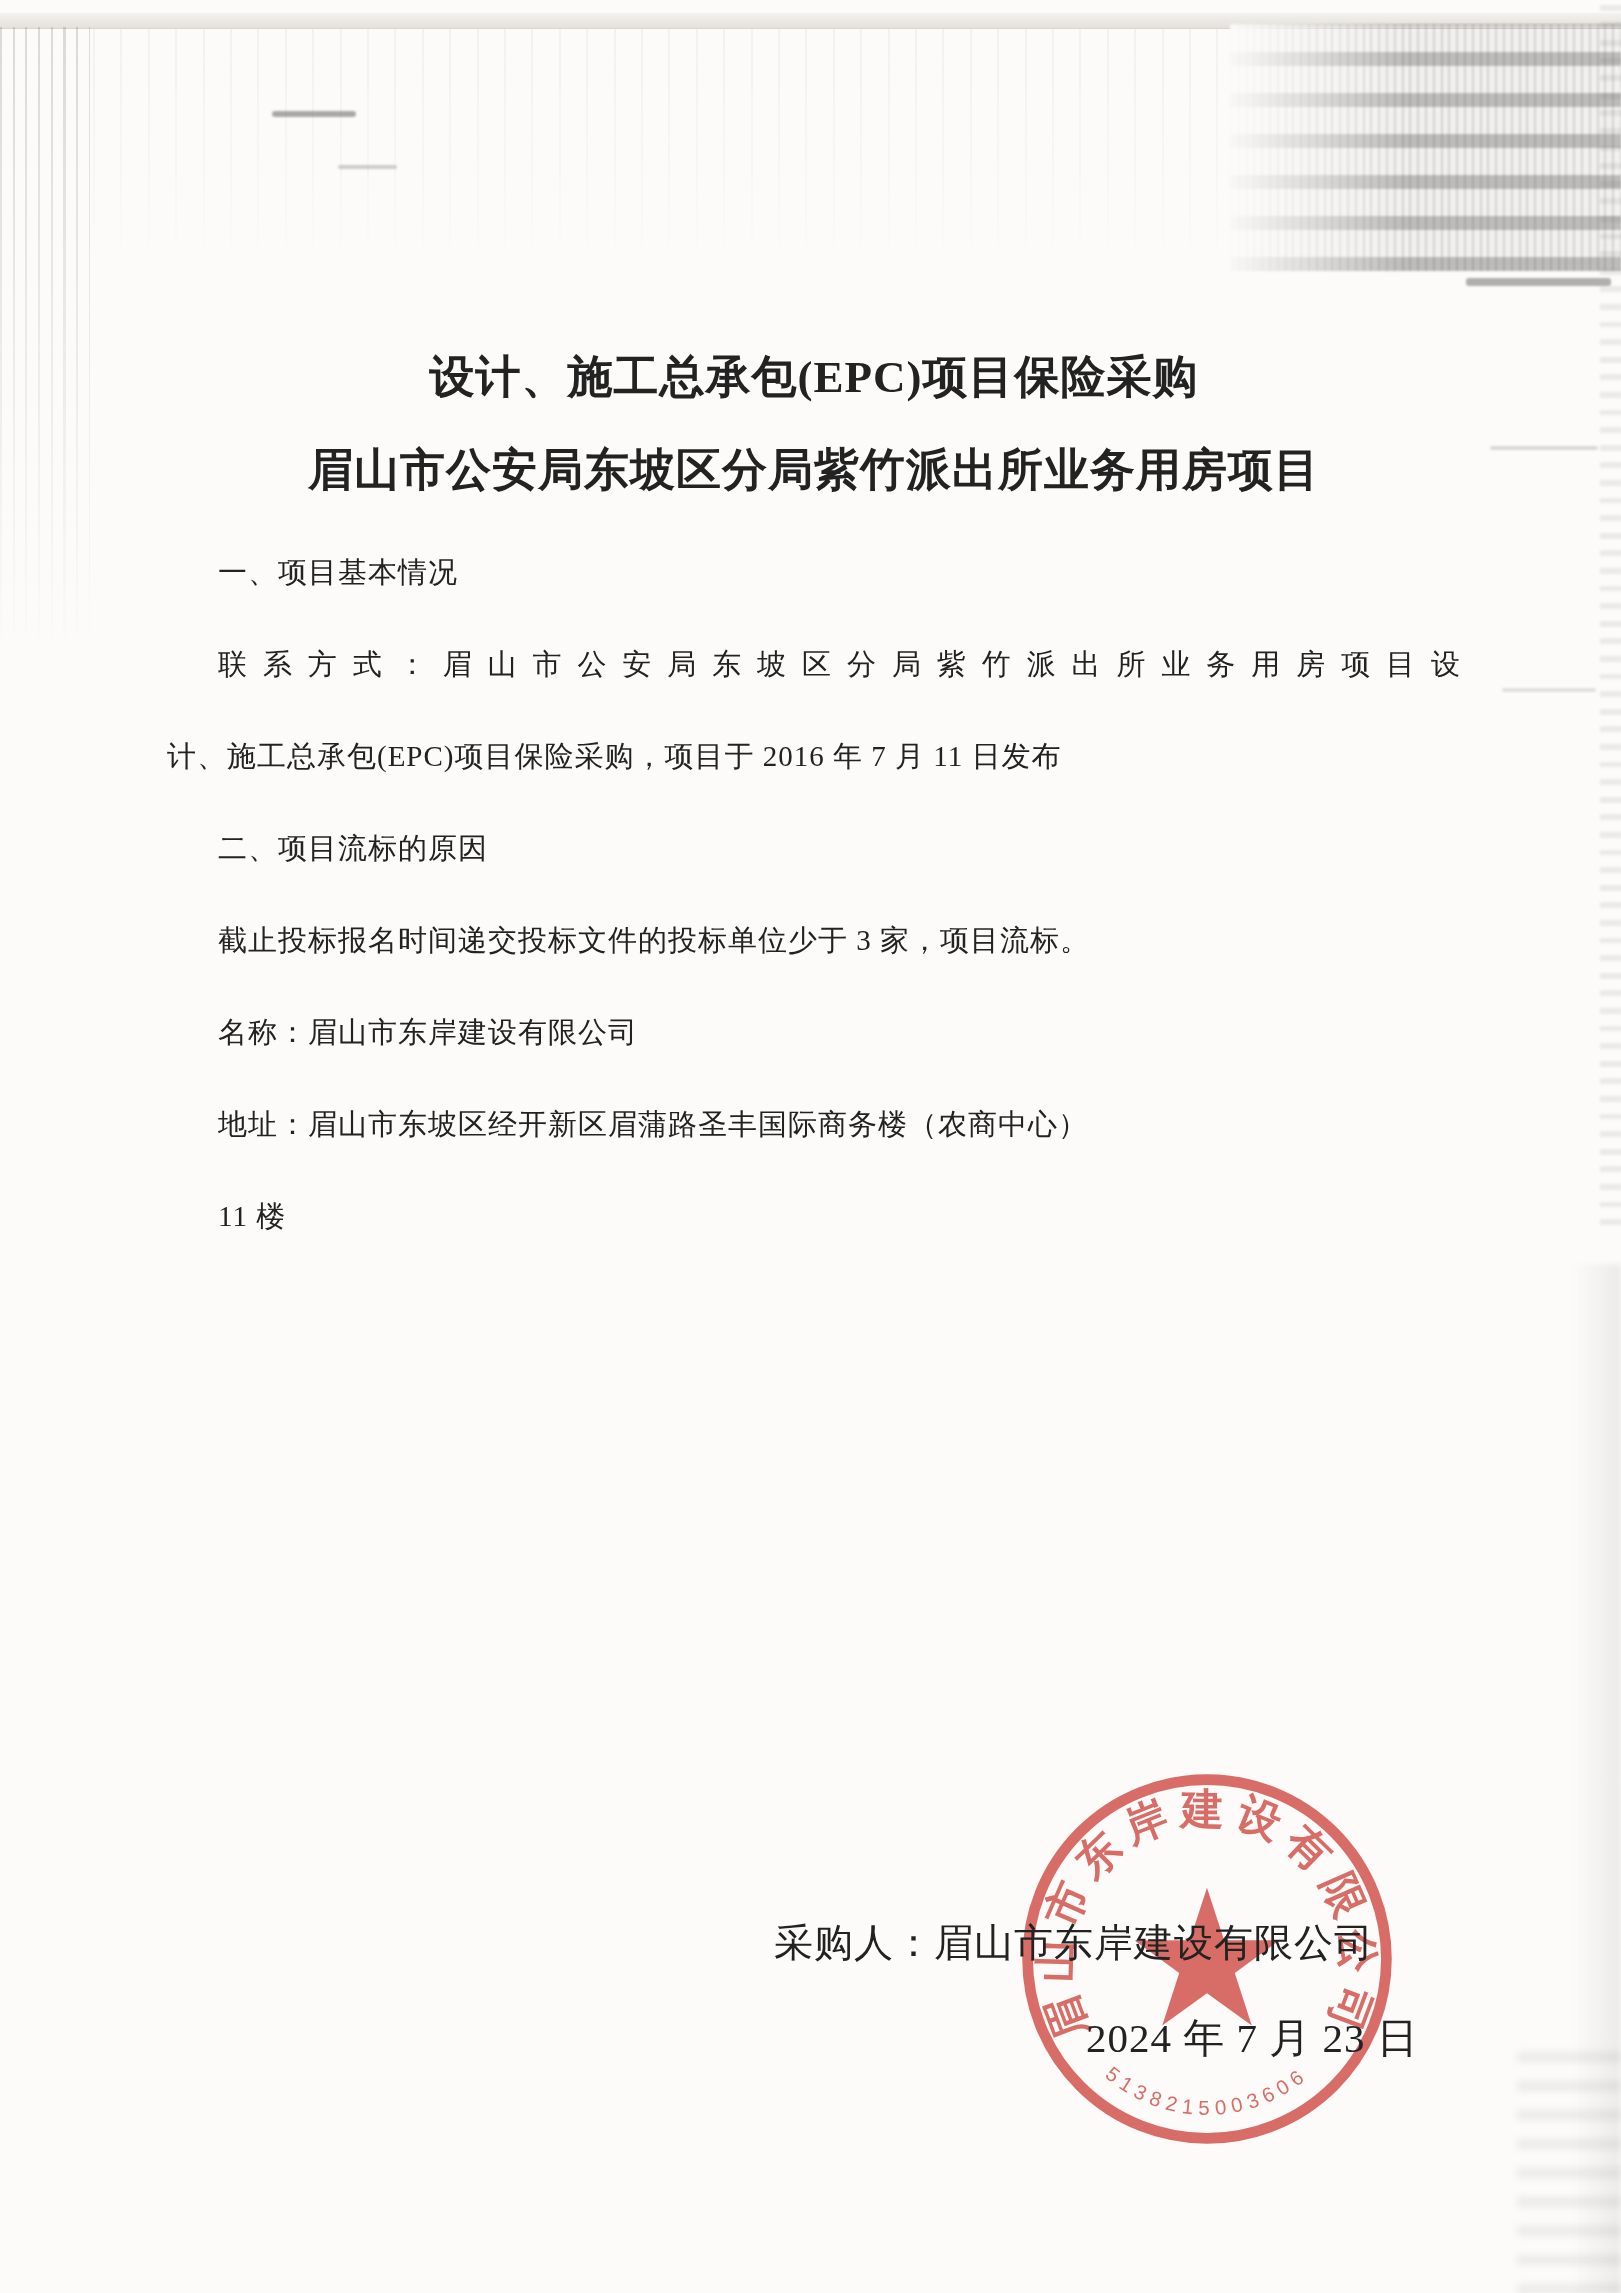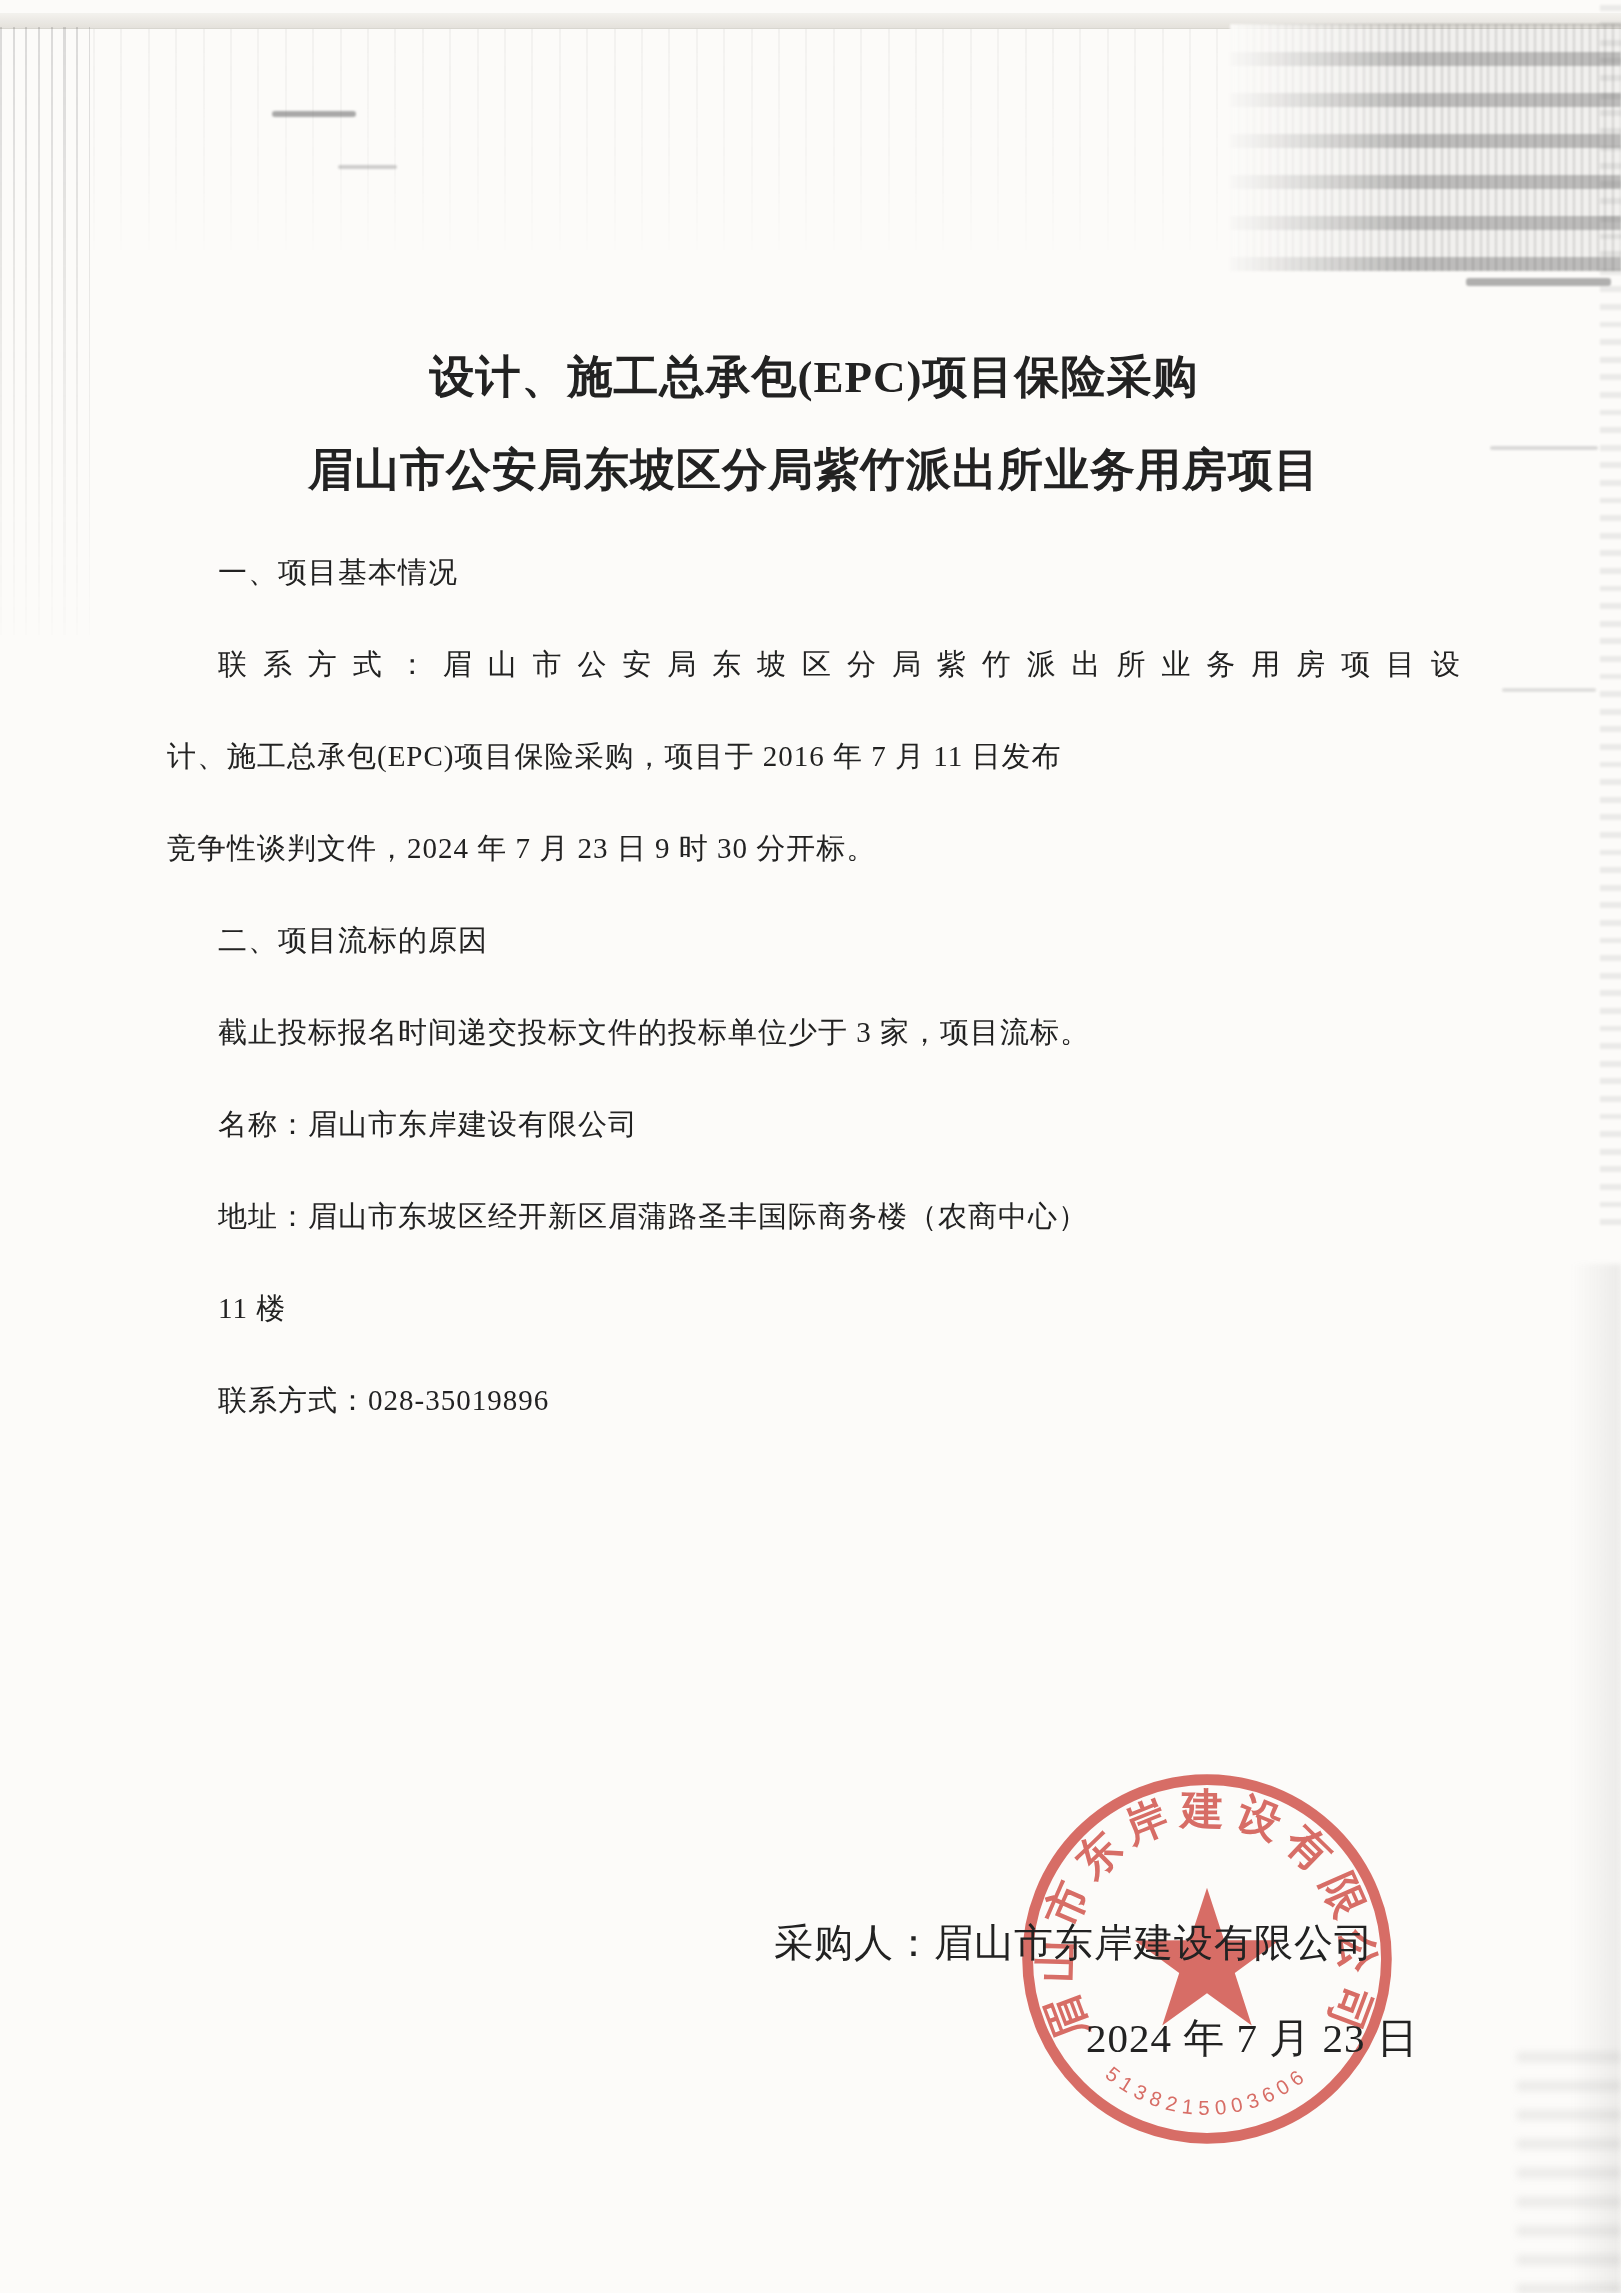--- a/index.html
+++ b/index.html
@@ -105,27 +105,25 @@
 <div class="dash dash-e"></div>
 
 <div class="text-block">
   <div class="title-group">
     <div class="tline">设计、施工总承包(EPC)项目保险采购</div>
     <div class="tline">眉山市公安局东坡区分局紫竹派出所业务用房项目</div>
   </div>
   <div class="line indent">一、项目基本情况</div>
   <div class="line indent stretch">联系方式：眉山市公安局东坡区分局紫竹派出所业务用房项目设</div>
   <div class="line">计、施工总承包(EPC)项目保险采购，项目于 2016 年 7 月 11 日发布</div>
-  <div class="line">竞争性谈判文件，2024 年 7 月 23 日 9 时 30 分开标。</div>
   <div class="line indent">二、项目流标的原因</div>
   <div class="line indent">截止投标报名时间递交投标文件的投标单位少于 3 家，项目流标。</div>
   <div class="line indent">名称：眉山市东岸建设有限公司</div>
   <div class="line indent">地址：眉山市东坡区经开新区眉蒲路圣丰国际商务楼（农商中心）</div>
   <div class="line indent">11 楼</div>
-  <div class="line indent">联系方式：028-35019896</div>
 </div>
 
 <div class="buyer-line">采购人：眉山市东岸建设有限公司</div>
 <div class="date-line">2024 年 7 月 23 日</div>
 
 <svg class="seal" viewBox="0 0 400 400">
   <circle cx="200" cy="200" r="184" fill="none" stroke="#d4554d" stroke-width="11"></circle>
   <polygon fill="#d4554d" points="200,127 217.6,180.7 274.2,180.9 228.5,214.3 245.9,268.1 200,235 154.1,268.1 171.5,214.3 125.8,180.9 182.4,180.7"></polygon>
   <defs>
     <path id="seal-top-arc" d="M 82.5 277.2 A 140 140 0 1 1 317.5 277.2"></path>

